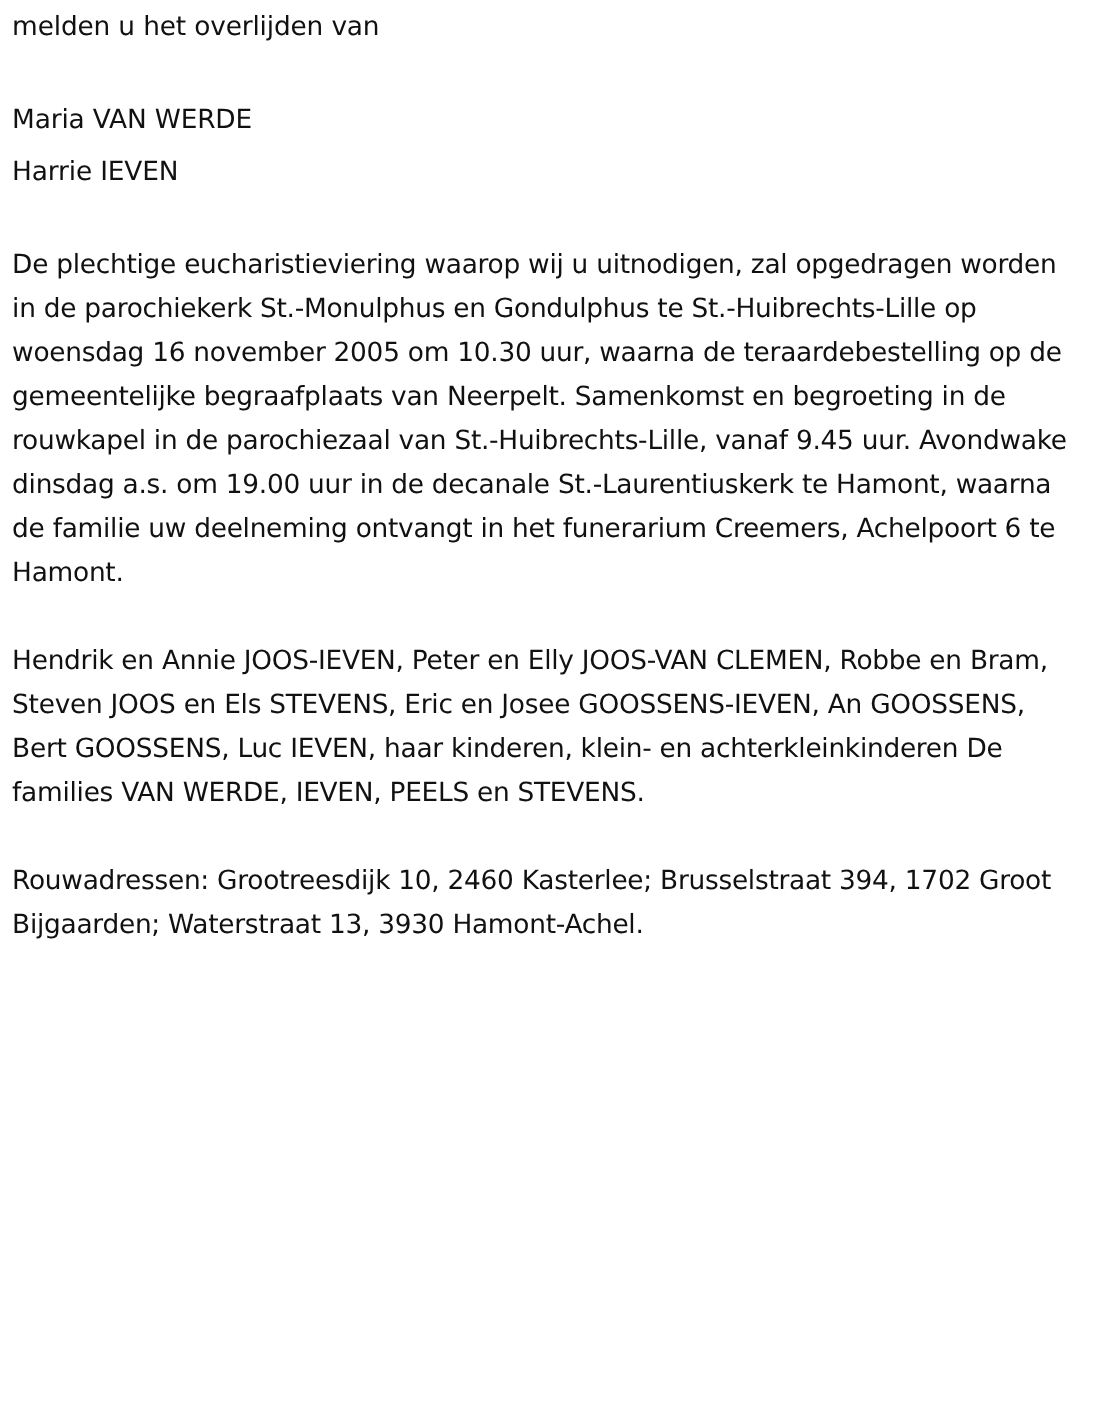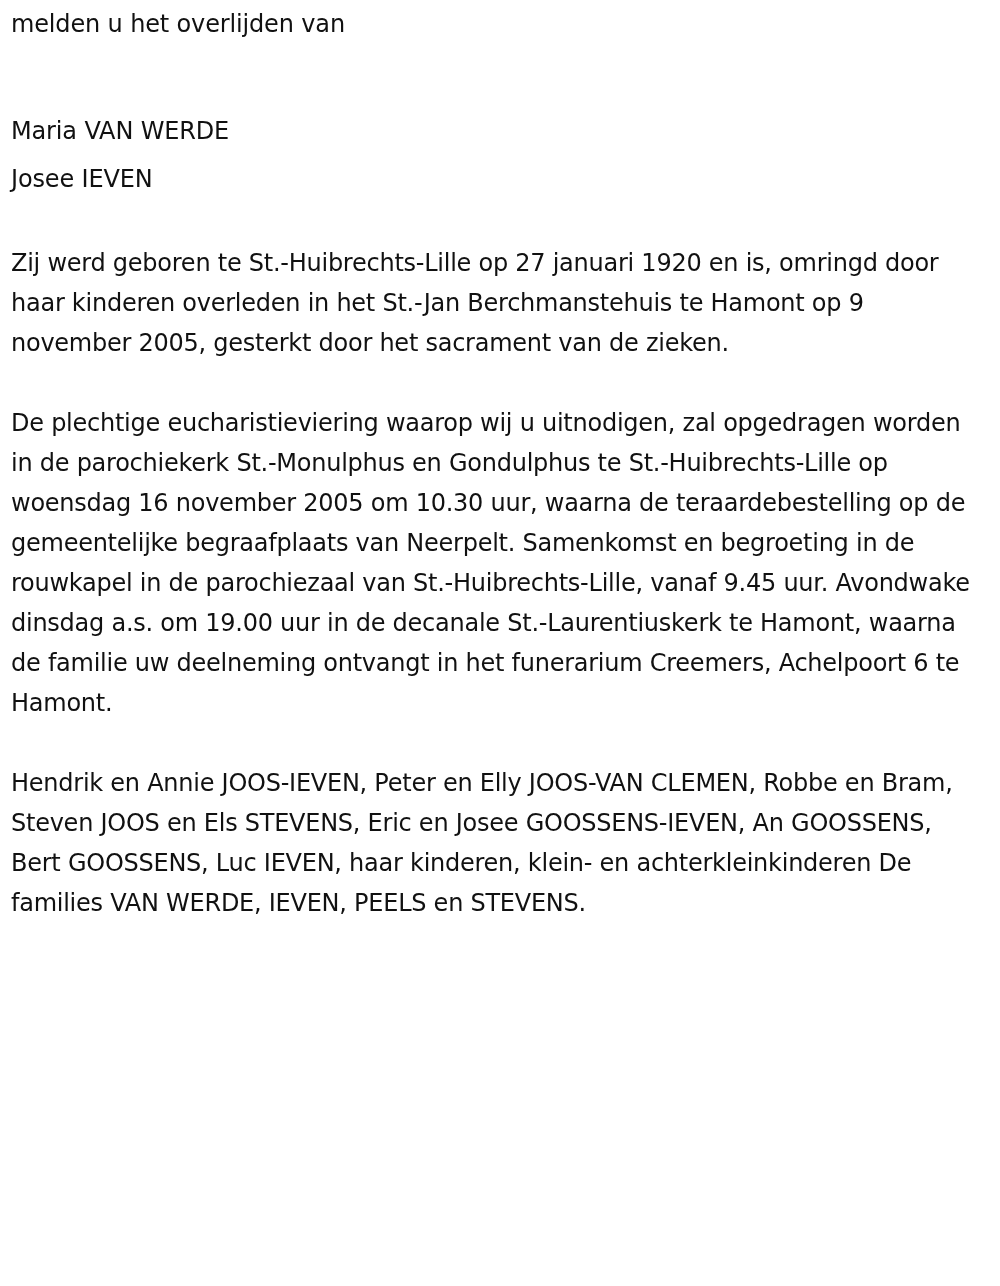--- a/index.html
+++ b/index.html
@@ -16,45 +16,45 @@
       font-size: 24px;
       line-height: 40px;
     }
     .page {
       padding: 4px 10px 0 11px;
       width: 985px;
       box-sizing: border-box;
     }
     .line { display: block; white-space: pre-wrap; letter-spacing: -0.15px; }
     .gap { display: block; height: 40px; }
-    .header-line { margin-bottom: 63px; }
+    .header-line { margin-bottom: 40px; }
     .title-block .line { line-height: 48px; }
     .bold { font-weight: normal; }
     p {
       margin: 0 0 40px 0;
       letter-spacing: -0.25px;
       word-spacing: 0px;
     }
     p.last { margin-bottom: 0; }
   </style>
 </head>
 <body>
 
 <div class="page">
 
   <span class="line header-line">melden u het overlijden van</span>
 
   <div class="title-block">
     <span class="line bold">Maria VAN WERDE</span>
-    <span class="line">Josee IEVEN</span>
+    <span class="line">Harrie IEVEN</span>
   </div>
 
   <span class="gap"></span>
 
-  <p>Zij werd geboren te St.-Huibrechts-Lille op 27 januari 1920 en is, omringd door haar kinderen overleden in het St.-Jan Berchmanstehuis te Hamont op 9 november 2005, gesterkt door het sacrament van de zieken.</p>
 
   <p>De plechtige eucharistieviering waarop wij u uitnodigen, zal opgedragen worden in de parochiekerk St.-Monulphus en Gondulphus te St.-Huibrechts-Lille op woensdag 16 november 2005 om 10.30 uur, waarna de teraardebestelling op de gemeentelijke begraafplaats van Neerpelt. Samenkomst en begroeting in de rouwkapel in de parochiezaal van St.-Huibrechts-Lille, vanaf 9.45 uur. Avondwake dinsdag a.s. om 19.00 uur in de decanale St.-Laurentiuskerk te Hamont, waarna de familie uw deelneming ontvangt in het funerarium Creemers, Achelpoort 6 te Hamont.</p>
 
   <p>Hendrik en Annie JOOS-IEVEN, Peter en Elly JOOS-VAN CLEMEN, Robbe en Bram, Steven JOOS en Els STEVENS, Eric en Josee GOOSSENS-IEVEN, An GOOSSENS, Bert GOOSSENS, Luc IEVEN, haar kinderen, klein- en achterkleinkinderen De families VAN WERDE, IEVEN, PEELS en STEVENS.</p>
 
+  <p>Rouwadressen: Grootreesdijk 10, 2460 Kasterlee; Brusselstraat 394, 1702 Groot Bijgaarden; Waterstraat 13, 3930 Hamont-Achel.</p>
 
 
 </div>
 
 </body></html>

